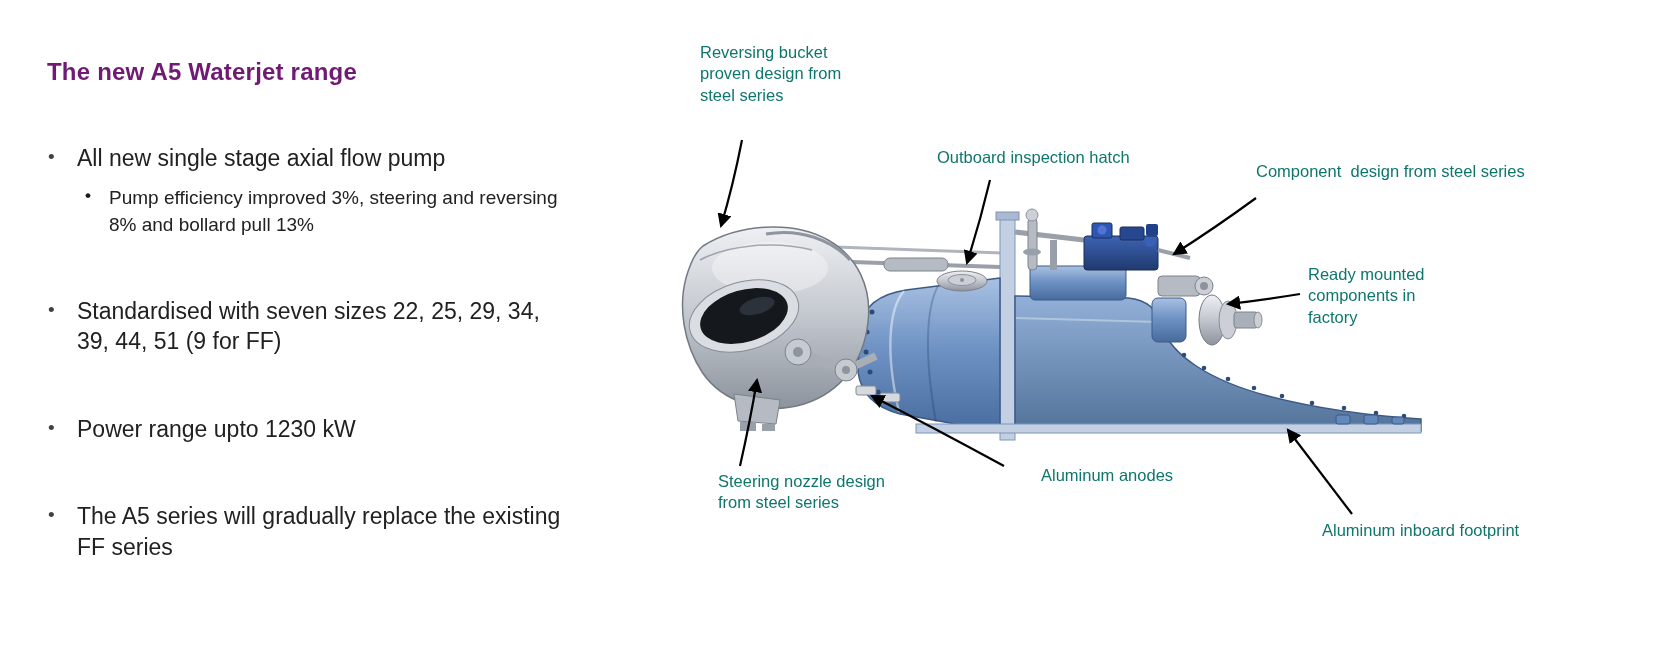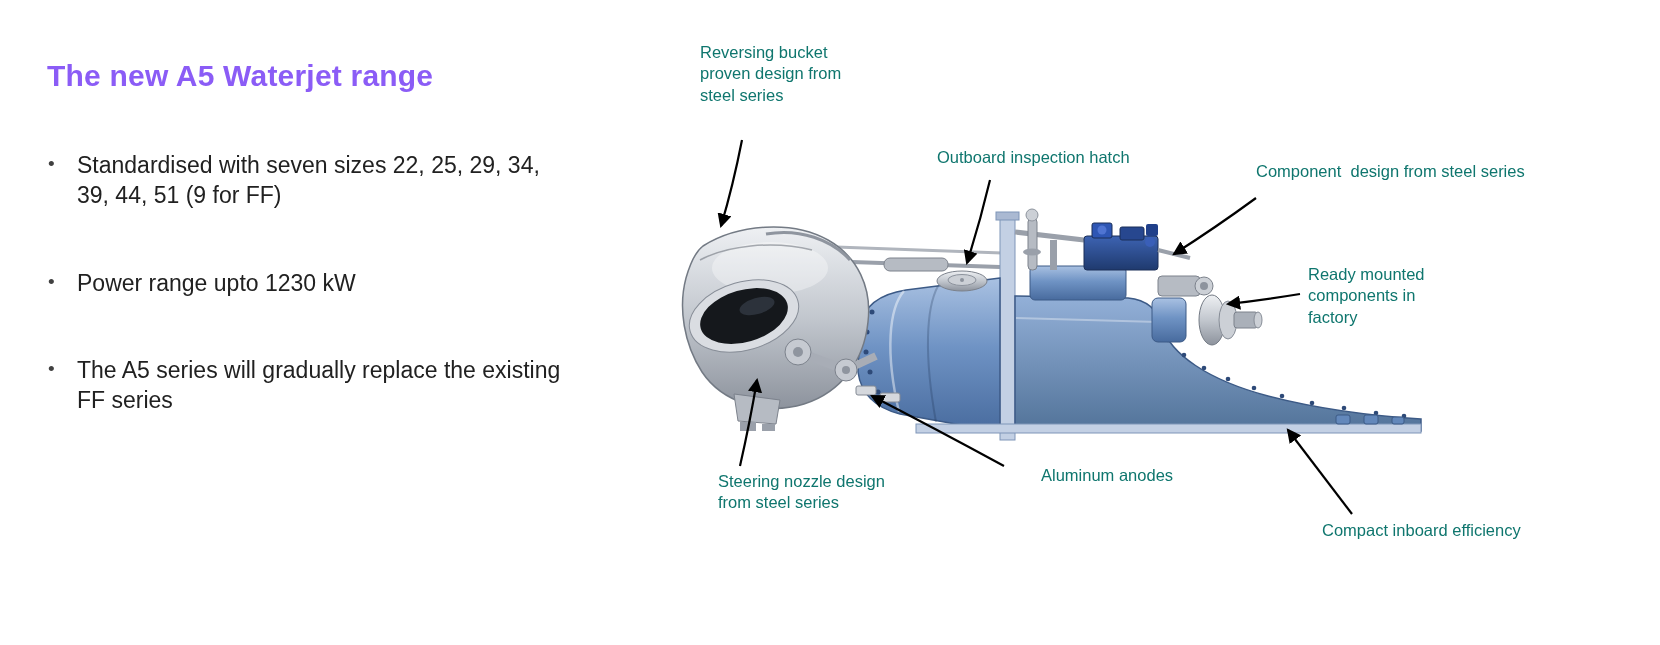--- a/index.html
+++ b/index.html
@@ -3,21 +3,21 @@
 <meta charset="utf-8">
 <style>
   html,body{margin:0;padding:0;background:#ffffff;}
   .slide{
     position:relative;width:1660px;height:645px;background:#ffffff;
     font-family:"Liberation Sans",sans-serif;overflow:hidden;
   }
   
   .left-col{position:absolute;left:47px;top:58px;width:560px;}
   .title{
-    font-size:30px;font-weight:700;color:#8b5cf6;margin:0;letter-spacing:.2px;
+    font-size:24px;font-weight:700;color:#701a75;margin:0;letter-spacing:.2px;
     line-height:1.2;
   }
   .bullets{list-style:none;margin:56px 0 0 0;padding:0;width:530px;color:#212121;}
   .bullets>li{position:relative;padding-left:30px;font-size:23px;line-height:1.32;margin-bottom:57px;}
   .bullets>li::before{
     content:"\2022";position:absolute;left:1px;top:1px;font-size:19px;color:#404040;
   }
   .sub{list-style:none;margin:12px 0 0 0;padding:0;}
   .sub>li{position:relative;padding-left:32px;font-size:19px;line-height:1.42;color:#212121;}
   .sub>li::before{
@@ -31,20 +31,28 @@
   .pre{white-space:pre;}
 </style>
 </head>
 <body>
 
 <div class="slide">
 
   <div class="left-col">
     <h1 class="title">The new A5 Waterjet range</h1>
     <ul class="bullets">
+      <li>
+        <span>All new single stage axial flow pump</span>
+        <ul class="sub">
+          <li>
+            <span>Pump efficiency improved 3%, steering and reversing 8% and bollard pull 13%</span>
+          </li>
+        </ul>
+      </li>
       <li>
         <span>Standardised with seven sizes 22, 25, 29, 34, 39, 44, 51 (9 for FF)</span>
       </li>
       <li>
         <span>Power range upto 1230 kW</span>
       </li>
       <li>
         <span>The A5 series will gradually replace the existing FF series</span>
       </li>
     </ul>
@@ -192,15 +200,15 @@
       <path d="M 1352 514 Q 1320 472 1288 430" marker-end="url(#mArrow)"></path>
     </g>
   </svg>
 
   <div class="callout" style="left:700px;top:42px;width:142px">Reversing bucket proven design from steel series</div>
   <div class="callout pre" style="left:937px;top:147px">Outboard inspection hatch</div>
   <div class="callout pre" style="left:1256px;top:161px">Component  design from steel series</div>
   <div class="callout" style="left:1308px;top:264px;width:140px">Ready mounted components in factory</div>
   <div class="callout" style="left:718px;top:471px;width:190px">Steering nozzle design from steel series</div>
   <div class="callout pre" style="left:1041px;top:465px">Aluminum anodes</div>
-  <div class="callout pre" style="left:1322px;top:520px">Compact inboard efficiency</div>
+  <div class="callout pre" style="left:1322px;top:520px">Aluminum inboard footprint</div>
 
 </div>
 
 </body></html>

